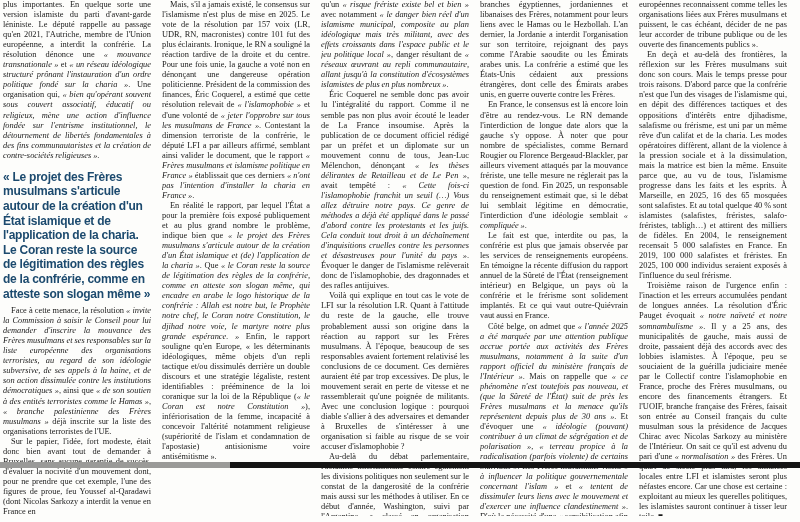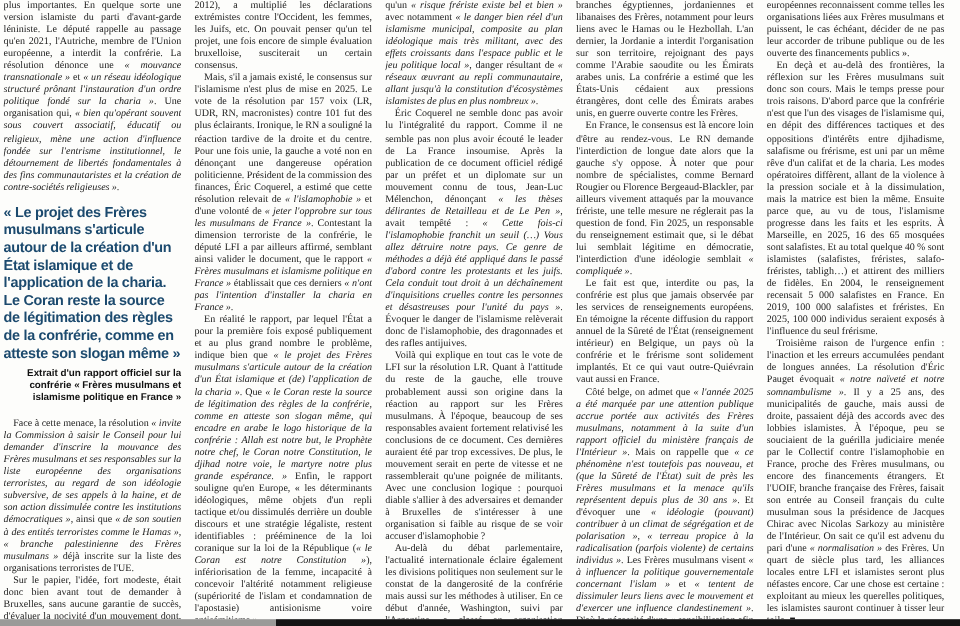--- a/index.html
+++ b/index.html
@@ -3,21 +3,21 @@
 <meta charset="utf-8">
 <style>
   html, body {
     margin: 0; padding: 0;
     background: #fdfdfb;
     width: 800px; height: 522px;
     overflow: hidden;
   }
   .page {
     position: relative;
-    width: 800px; height: 522px;
+    width: 800px; height: 468px;
     background: #fdfdfb;
     color: #1a1a1a;
     font-family: "Liberation Serif", "DejaVu Serif", serif;
   }
   .cols {
     display: flex;
     gap: 11px;
     padding: 0 8px 0 3px;
     height: 516px;
     overflow: hidden;
@@ -70,27 +70,25 @@
 </style>
 </head>
 <body>
 
 <div class="page">
   <div class="cols">
 
     <div class="col">
       <p class="body frq">plus importantes. En quelque sorte une version islamiste du parti d'avant-garde léniniste. Le député rappelle au passage qu'en 2021, l'Autriche, membre de l'Union européenne, a interdit la confrérie. La résolution dénonce une <i>« mouvance transnationale »</i> et <i>« un réseau idéologique structuré prônant l'instauration d'un ordre politique fondé sur la charia »</i>. Une organisation qui, <i>« bien qu'opérant souvent sous couvert associatif, éducatif ou religieux, mène une action d'influence fondée sur l'entrisme institutionnel, le détournement de libertés fondamentales à des fins communautaristes et la création de contre-sociétés religieuses »</i>.</p>
       <blockquote class="pull-quote" style="color: rgb(28, 74, 110);">« Le projet des Frères musulmans s'articule autour de la création d'un État islamique et de l'application de la charia. Le Coran reste la source de légitimation des règles de la confrérie, comme en atteste son slogan même »</blockquote>
-      <div class="attribution">Extrait d'un rapport officiel sur la confrérie « Frères musulmans et islamisme politique en France »</div>
       <p class="body frq indent">Face à cette menace, la résolution <i>« invite la Commission à saisir le Conseil pour lui demander d'inscrire la mouvance des Frères musulmans et ses responsables sur la liste européenne des organisations terroristes, au regard de son idéologie subversive, de ses appels à la haine, et de son action dissimulée contre les institutions démocratiques »</i>, ainsi que <i>« de son soutien à des entités terroristes comme le Hamas »</i>, <i>« branche palestinienne des Frères musulmans »</i> déjà inscrite sur la liste des organisations terroristes de l'UE.</p>
       <p class="body frq indent">Sur le papier, l'idée, fort modeste, était donc bien avant tout de demander à Bruxelles, sans aucune garantie de succès, d'évaluer la nocivité d'un mouvement dont, pour ne prendre que cet exemple, l'une des figures de proue, feu Youssef al-Qaradawi (dont Nicolas Sarkozy a interdit la venue en France en</p>
     </div>
 
     <div class="col">
-      <p class="body frq">2012), a multiplié les déclarations extrémistes contre l'Occident, les femmes, les Juifs, etc. On pouvait penser qu'un tel projet, une fois encore de simple évaluation bruxelloise, susciterait un certain consensus.</p>
       <p class="body frq indent">Mais, s'il a jamais existé, le consensus sur l'islamisme n'est plus de mise en 2025. Le vote de la résolution par 157 voix (LR, UDR, RN, macronistes) contre 101 fut des plus éclairants. Ironique, le RN a souligné la réaction tardive de la droite et du centre. Pour une fois unie, la gauche a voté non en dénonçant une dangereuse opération politicienne. Président de la commission des finances, Éric Coquerel, a estimé que cette résolution relevait de <i>« l'islamophobie »</i> et d'une volonté de <i>« jeter l'opprobre sur tous les musulmans de France »</i>. Contestant la dimension terroriste de la confrérie, le député LFI a par ailleurs affirmé, semblant ainsi valider le document, que le rapport <i>« Frères musulmans et islamisme politique en France »</i> établissait que ces derniers <i>« n'ont pas l'intention d'installer la charia en France »</i>.</p>
       <p class="body frq indent">En réalité le rapport, par lequel l'État a pour la première fois exposé publiquement et au plus grand nombre le problème, indique bien que <i>« le projet des Frères musulmans s'articule autour de la création d'un État islamique et (de) l'application de la charia »</i>. Que <i>« le Coran reste la source de légitimation des règles de la confrérie, comme en atteste son slogan même, qui encadre en arabe le logo historique de la confrérie : Allah est notre but, le Prophète notre chef, le Coran notre Constitution, le djihad notre voie, le martyre notre plus grande espérance. »</i> Enfin, le rapport souligne qu'en Europe, « les déterminants idéologiques, même objets d'un repli tactique et/ou dissimulés derrière un double discours et une stratégie légaliste, restent identifiables : prééminence de la loi coranique sur la loi de la République (<i>« le Coran est notre Constitution »</i>), infériorisation de la femme, incapacité à concevoir l'altérité notamment religieuse (supériorité de l'islam et condamnation de l'apostasie) antisionisme voire antisémitisme ».</p>
 
     </div>
 
     <div class="col">
       <p class="body frq">qu'un <i>« risque frériste existe bel et bien »</i> avec notamment <i>« le danger bien réel d'un islamisme municipal, composite au plan idéologique mais très militant, avec des effets croissants dans l'espace public et le jeu politique local »</i>, danger résultant de <i>« réseaux œuvrant au repli communautaire, allant jusqu'à la constitution d'écosystèmes islamistes de plus en plus nombreux »</i>.</p>
       <p class="body frq indent">Éric Coquerel ne semble donc pas avoir lu l'intégralité du rapport. Comme il ne semble pas non plus avoir écouté le leader de La France insoumise. Après la publication de ce document officiel rédigé par un préfet et un diplomate sur un mouvement connu de tous, Jean-Luc Mélenchon, dénonçant <i>« les thèses délirantes de Retailleau et de Le Pen »</i>, avait tempêté : <i>« Cette fois-ci l'islamophobie franchit un seuil (…) Vous allez détruire notre pays. Ce genre de méthodes a déjà été appliqué dans le passé d'abord contre les protestants et les juifs. Cela conduit tout droit à un déchaînement d'inquisitions cruelles contre les personnes et désastreuses pour l'unité du pays »</i>. Évoquer le danger de l'islamisme relèverait donc de l'islamophobie, des dragonnades et des rafles antijuives.</p>
       <p class="body frq indent">Voilà qui explique en tout cas le vote de LFI sur la résolution LR. Quant à l'attitude du reste de la gauche, elle trouve probablement aussi son origine dans la réaction au rapport sur les Frères musulmans. À l'époque, beaucoup de ses responsables avaient fortement relativisé les conclusions de ce document. Ces dernières auraient été par trop excessives. De plus, le mouvement serait en perte de vitesse et ne rassemblerait qu'une poignée de militants. Avec une conclusion logique : pourquoi diable s'allier à des adversaires et demander à Bruxelles de s'intéresser à une organisation si faible au risque de se voir accuser d'islamophobie ?</p>
       <p class="body frq indent">Au-delà du débat parlementaire, l'actualité internationale éclaire également les divisions politiques non seulement sur le constat de la dangerosité de la confrérie mais aussi sur les méthodes à utiliser. En ce début d'année, Washington, suivi par l'Argentine, a classé en organisation terroriste les</p>

